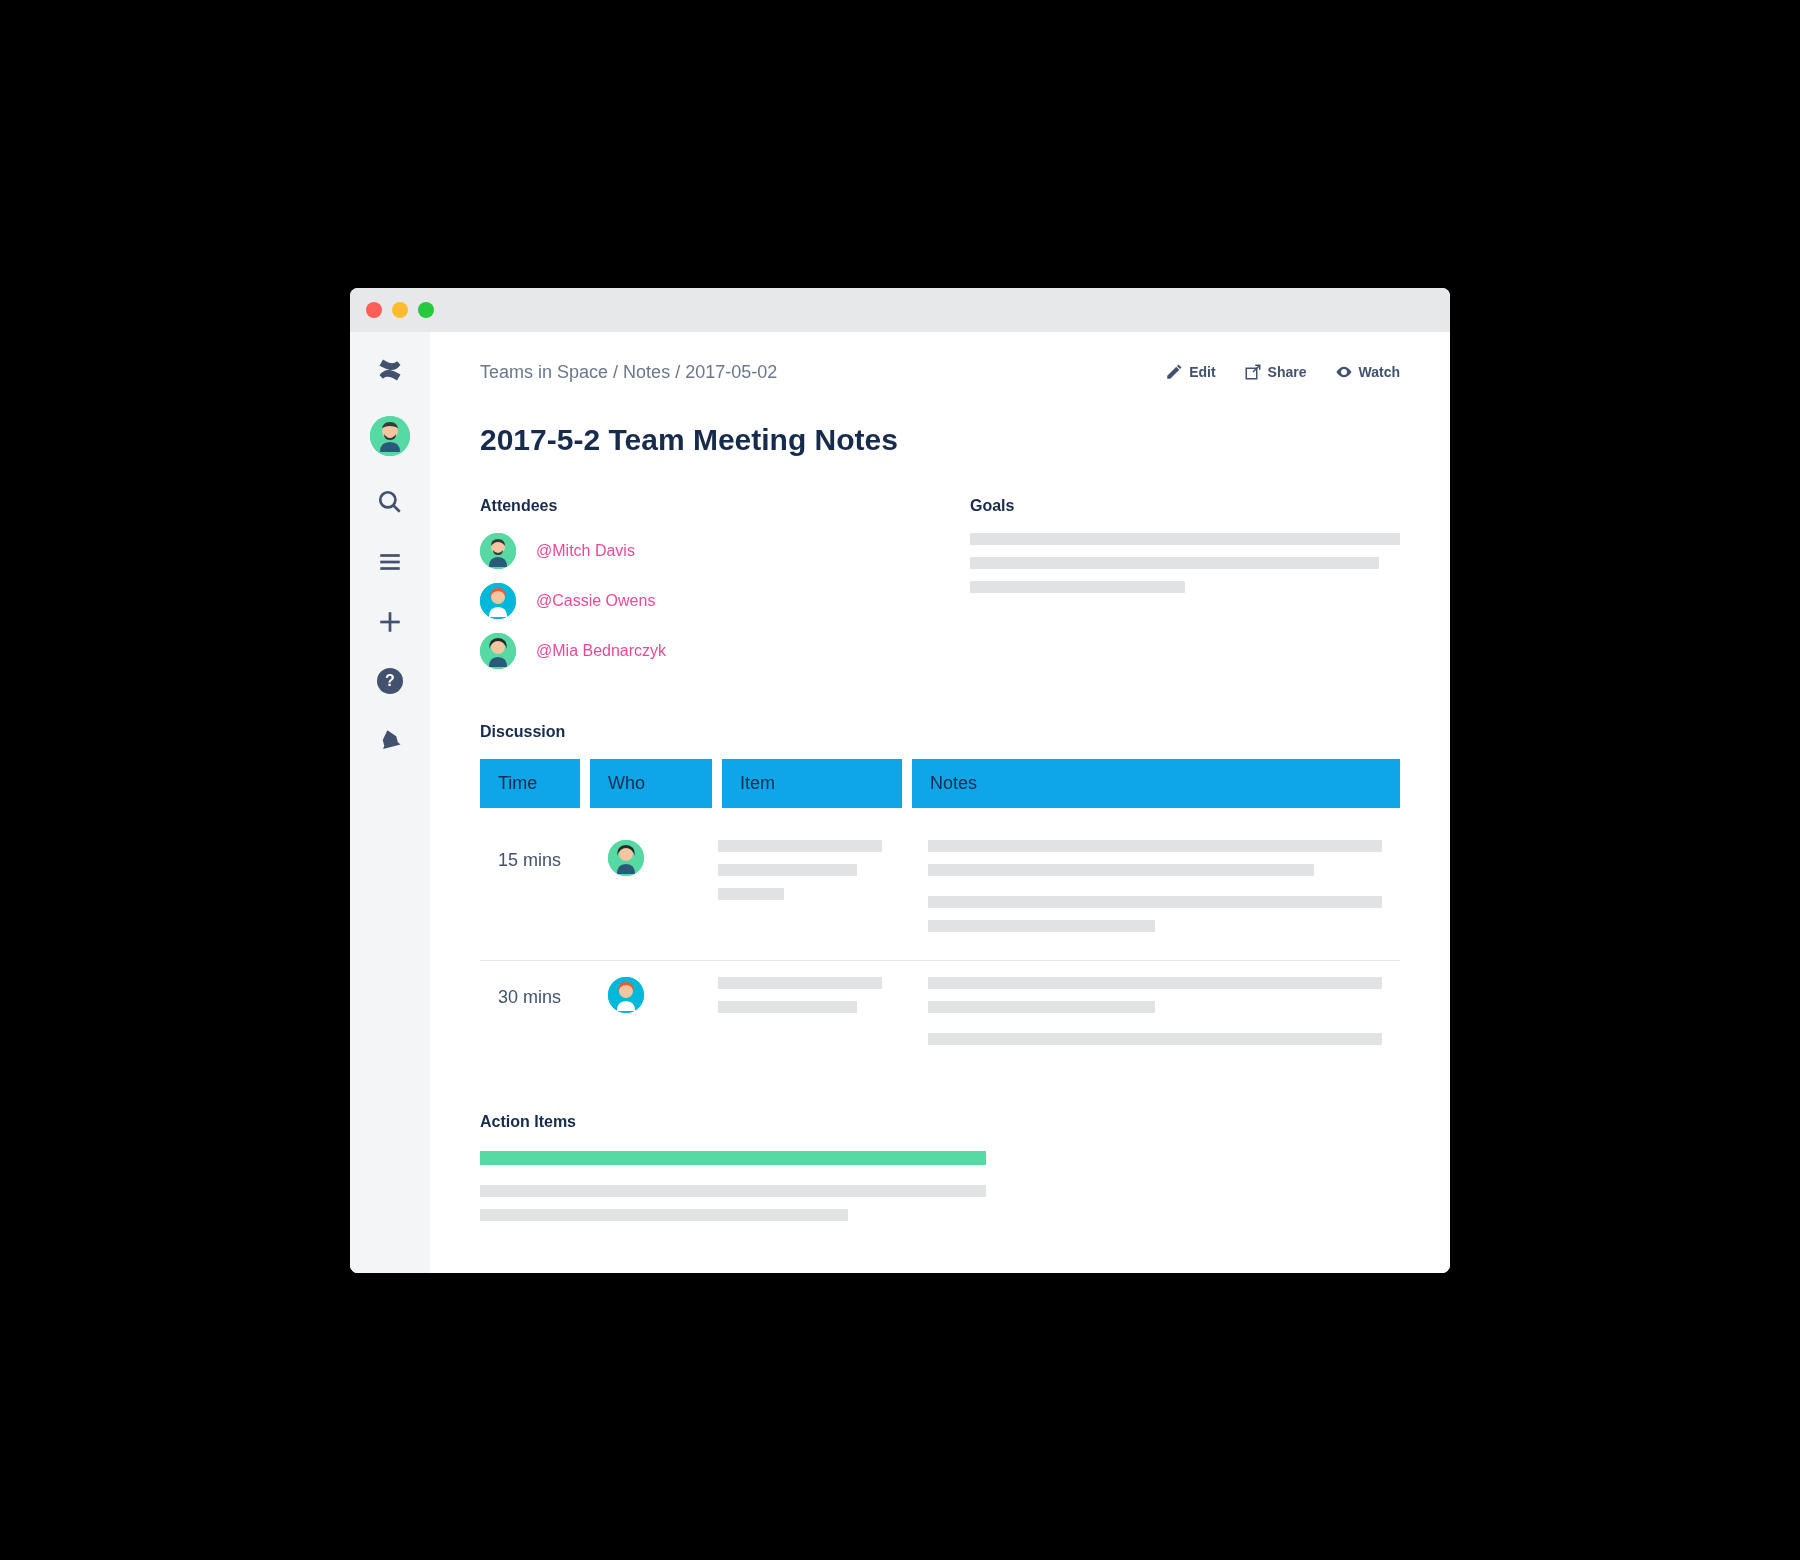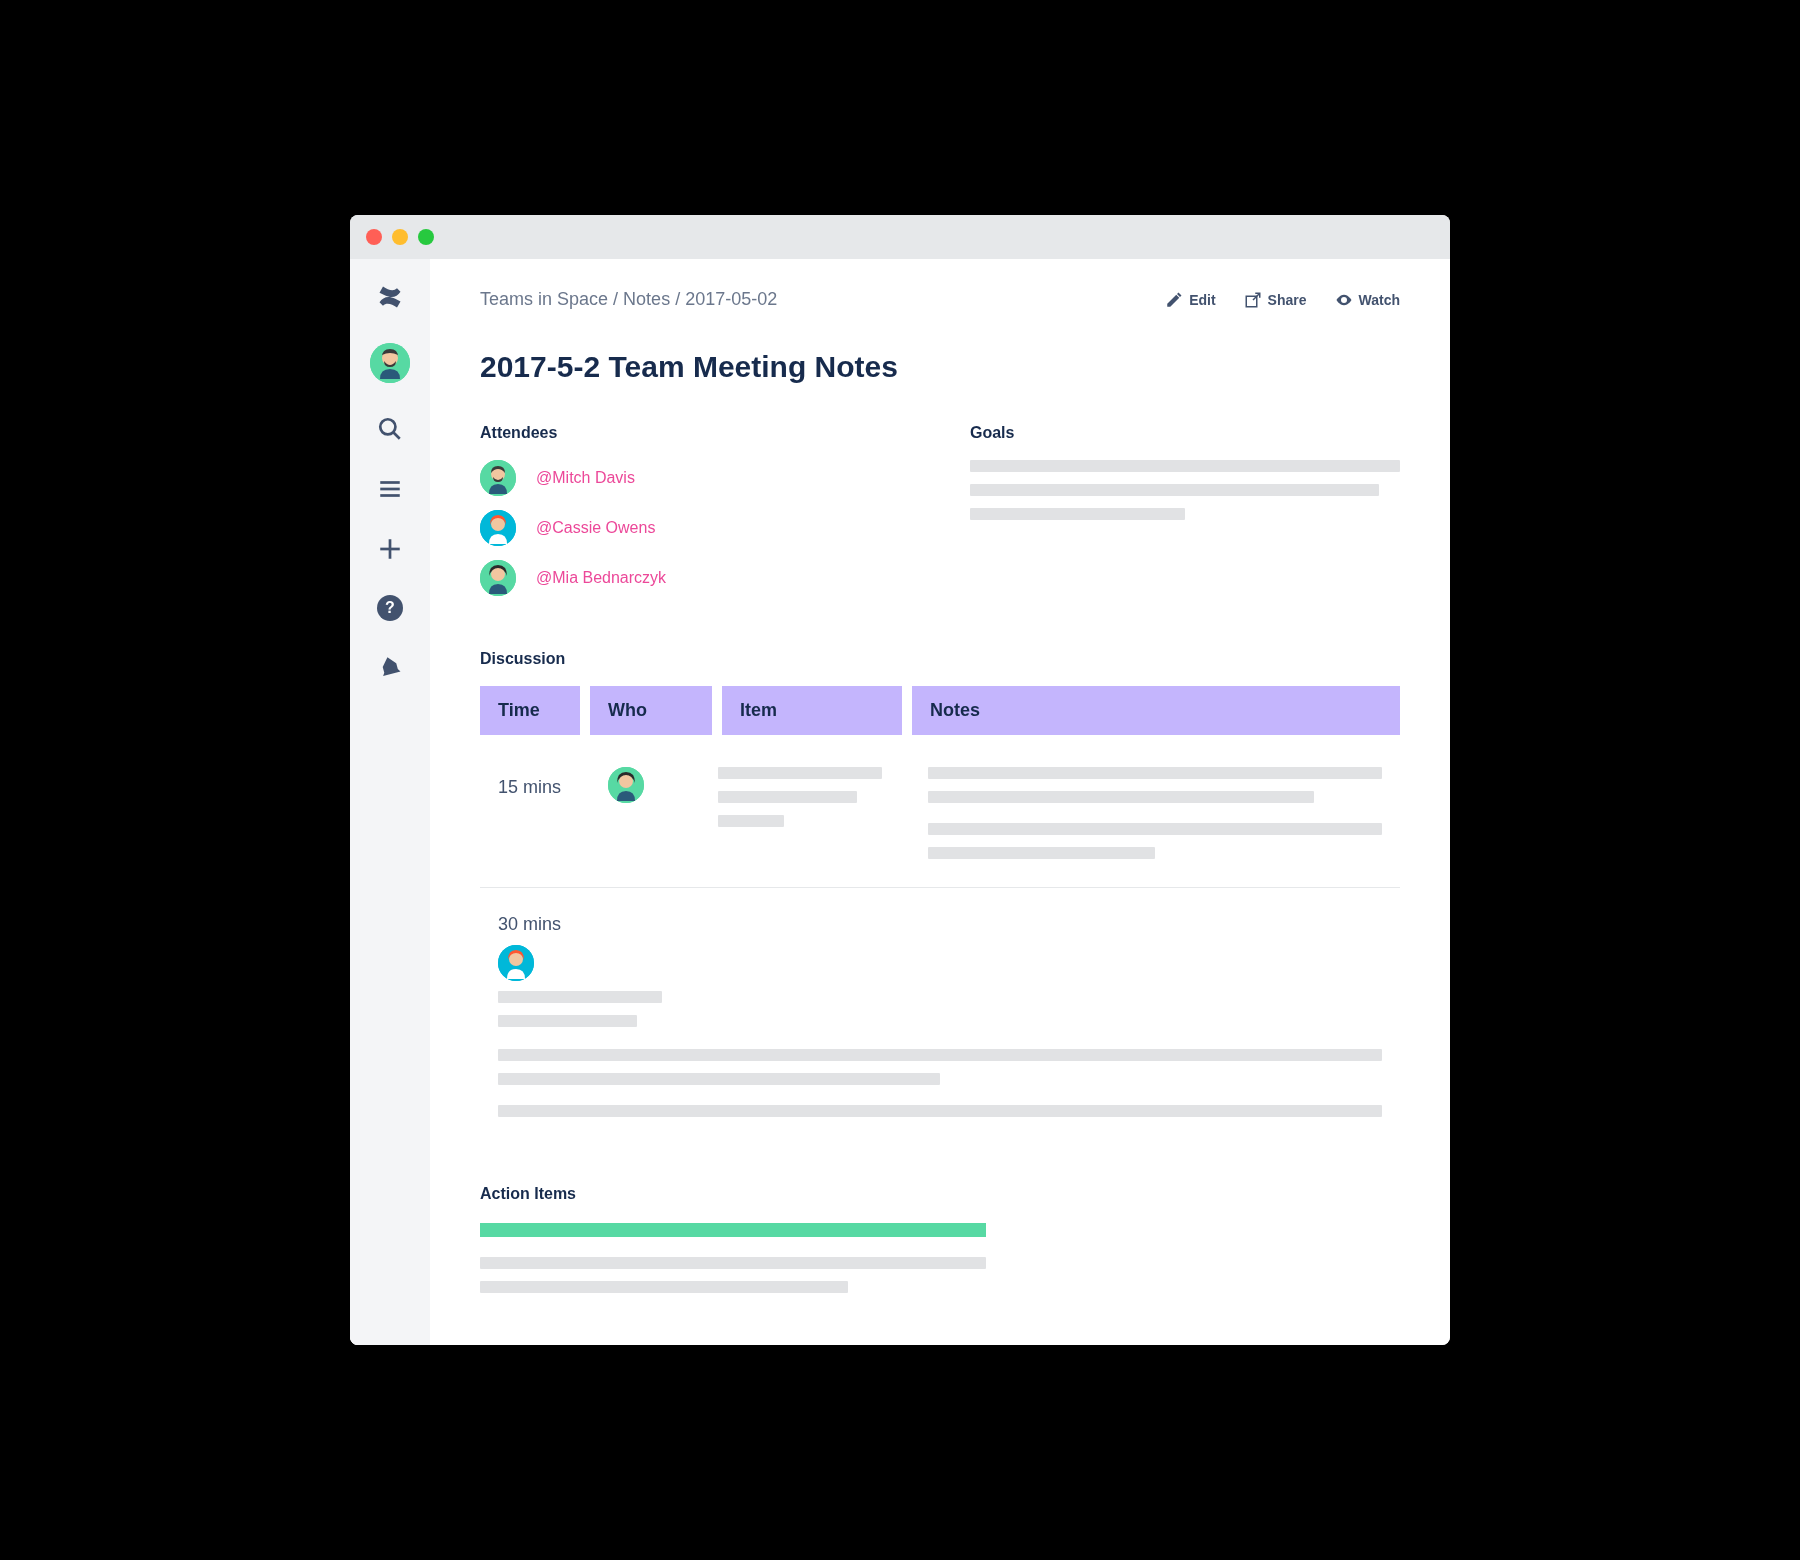--- a/index.html
+++ b/index.html
@@ -158,37 +158,37 @@
     .pl-w3 { width: 50%; }
     .pl-w4 { width: 95%; }
     .pl-w5 { width: 40%; }
     .discussion-section { margin-bottom: 40px; }
     .table-header {
       display: flex;
       gap: 10px;
       margin-bottom: 16px;
     }
     .th-cell {
-      background: #c4b5fd;
+      background: #0ea5e9;
       padding: 14px 18px;
-      font-weight: 700;
+      font-weight: 400;
       color: #172b4d;
       font-size: 18px;
     }
     .col-time { width: 100px; }
     .col-who { width: 122px; }
     .col-item { width: 180px; }
     .col-notes { flex: 1; }
     .table-row {
       display: flex;
       gap: 10px;
       padding: 16px 0;
       border-bottom: 1px solid #e6e8ea;
     }
-    .table-row:last-child { border-bottom: none; flex-direction: column; }
+    .table-row:last-child { border-bottom: none; }
     .td-cell {
       padding: 0 18px;
     }
     .td-time {
       width: 100px;
       color: #42526e;
       font-size: 18px;
       padding-top: 10px;
     }
     .td-who { width: 100px; }

